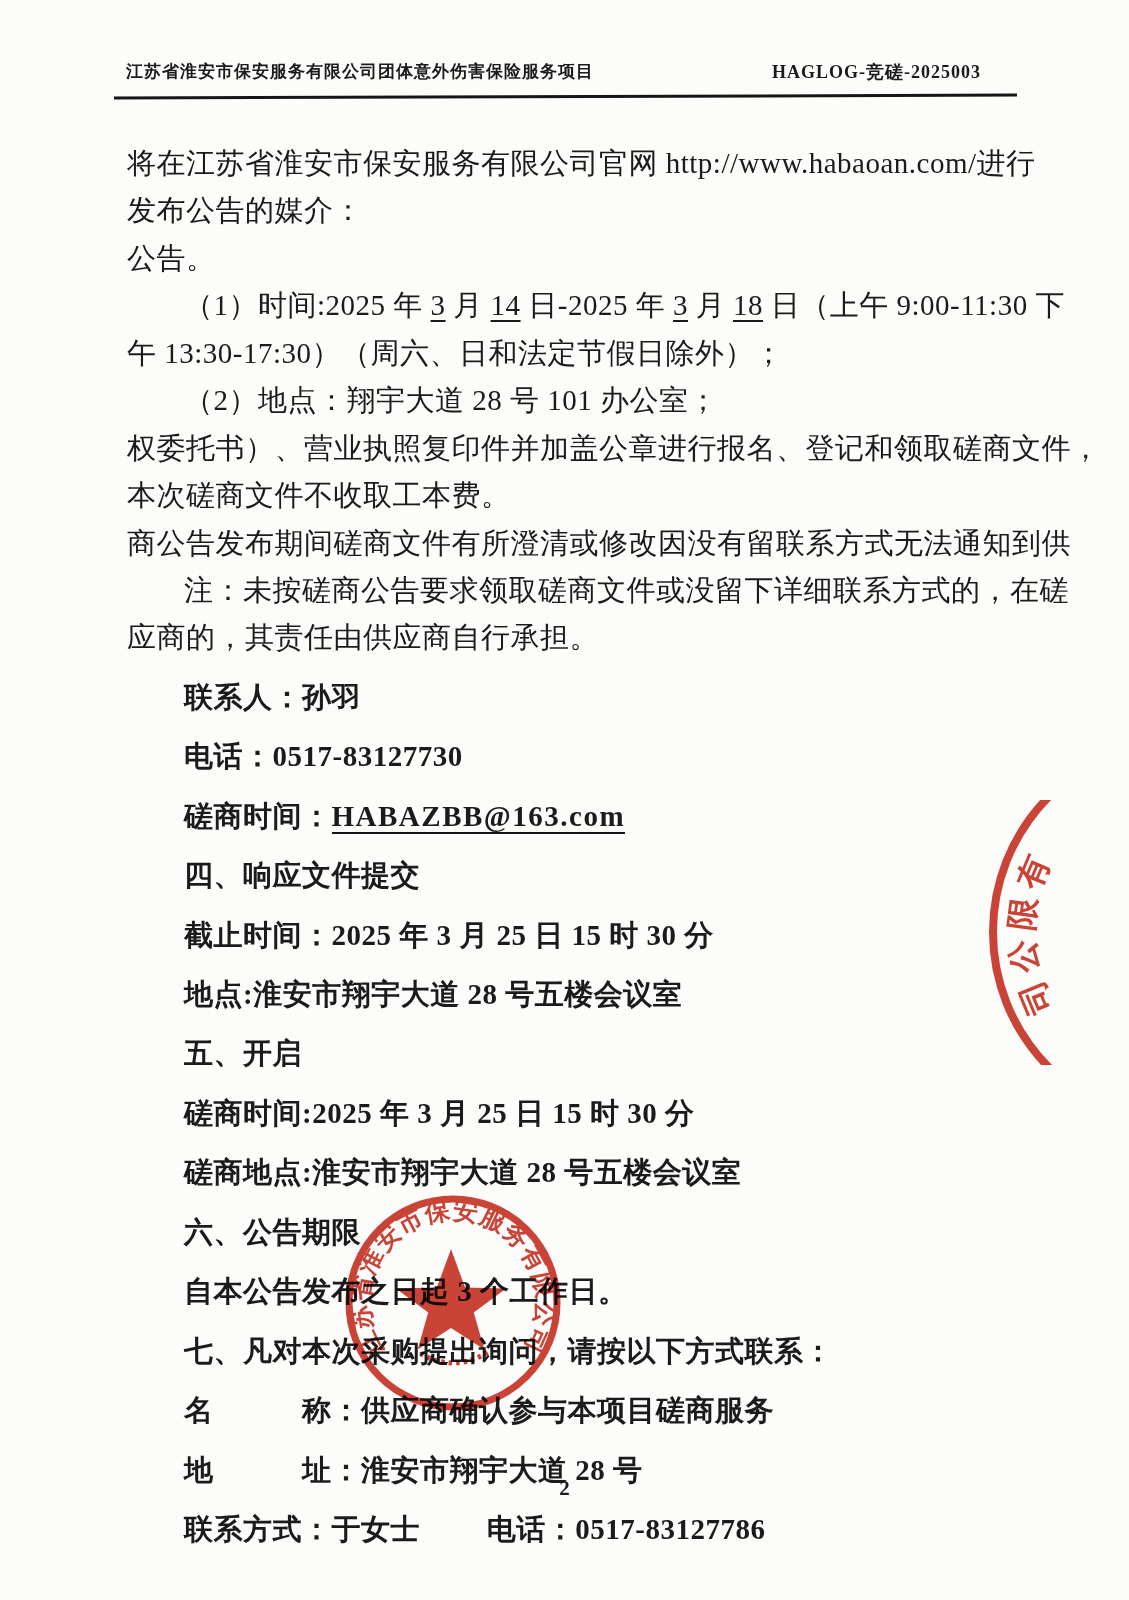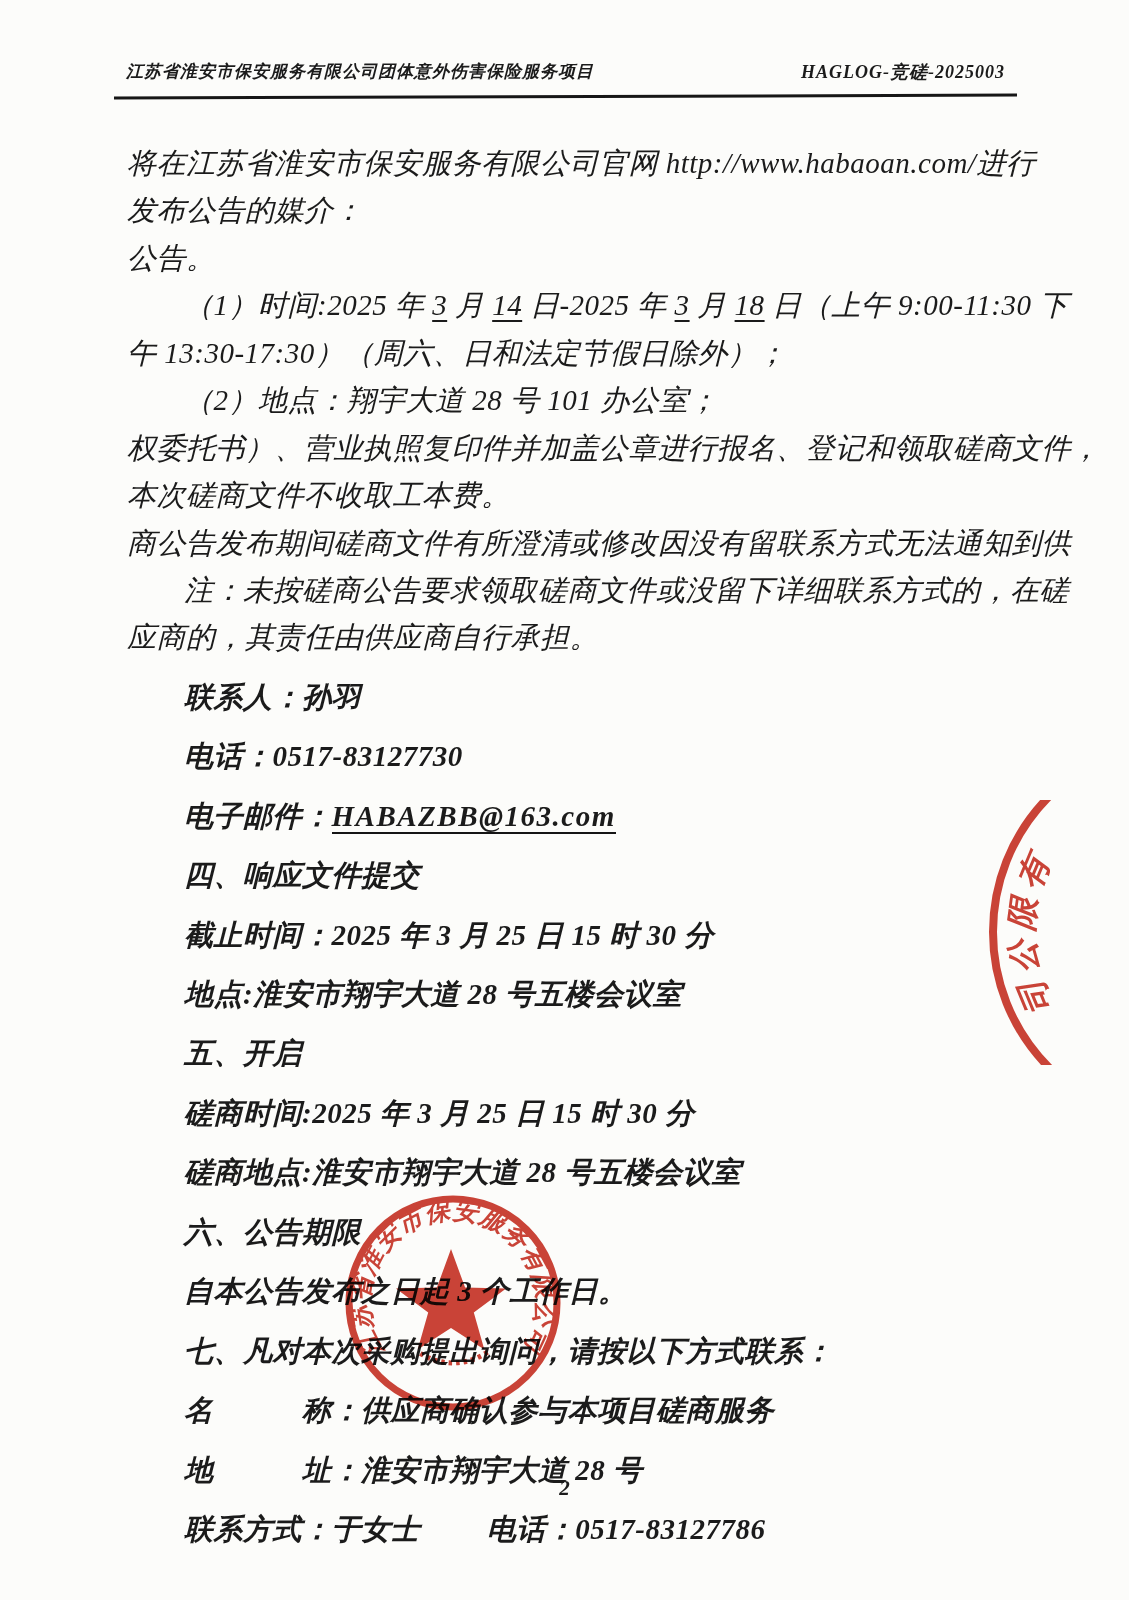--- a/index.html
+++ b/index.html
@@ -1,27 +1,27 @@
 <!DOCTYPE html>
 <html style="--stamp-red: #c52a1c;"><head>
 <meta charset="utf-8">
 <style>
   html,body{margin:0;padding:0;background:#e8e8e6;}
   .page{
     position:relative;width:1129px;height:1600px;margin:0 auto;
     background:#fcfcfa;overflow:hidden;
-    font-family:"Liberation Serif","DejaVu Serif",serif;color:#1b1b1b;font-style:italic;
+    font-family:"Liberation Serif","DejaVu Serif",serif;color:#1b1b1b;
   }
   
   .hdr-left{
     position:absolute;left:126px;top:60px;width:660px;
     font-size:17px;font-weight:700;letter-spacing:1px;white-space:pre;
   }
   .hdr-right{
-    position:absolute;right:124px;top:60px;
+    position:absolute;right:148px;top:60px;
     font-size:18px;font-weight:700;letter-spacing:1px;white-space:pre;
   }
   .hdr-rule{
     position:absolute;left:114px;right:112px;top:95px;height:3px;
     background:#161616;transform:rotate(-0.18deg);
   }
   
   .doc{position:absolute;left:127px;top:140px;width:890px;}
   .line{
     height:47.45px;line-height:47.45px;font-size:29px;
@@ -70,21 +70,21 @@
     <div class="line ind">（2）地点：翔宇大道 28 号 101 办公室；</div>
     <div class="line">权委托书）、营业执照复印件并加盖公章进行报名、登记和领取磋商文件，</div>
     <div class="line">本次磋商文件不收取工本费。</div>
 
     <div class="line">商公告发布期间磋商文件有所澄清或修改因没有留联系方式无法通知到供</div>
     <div class="line ind">注：未按磋商公告要求领取磋商文件或没留下详细联系方式的，在磋</div>
     <div class="line">应商的，其责任由供应商自行承担。</div>
 
     <div class="line ind b">联系人：孙羽</div>
     <div class="line ind b">电话：0517-83127730</div>
-    <div class="line ind b"><span>电子邮件：</span><span class="email">HABAZBB@163.com</span></div>
+    <div class="line ind b"><span>磋商时间：</span><span class="email">HABAZBB@163.com</span></div>
 
     <div class="line ind b">四、响应文件提交</div>
     <div class="line ind b">截止时间：2025 年 3 月 25 日 15 时 30 分</div>
     <div class="line ind b">地点:淮安市翔宇大道 28 号五楼会议室</div>
 
     <div class="line ind b">五、开启</div>
     <div class="line ind b">磋商时间:2025 年 3 月 25 日 15 时 30 分</div>
     <div class="line ind b">磋商地点:淮安市翔宇大道 28 号五楼会议室</div>
 
     <div class="line ind b">六、公告期限</div>

